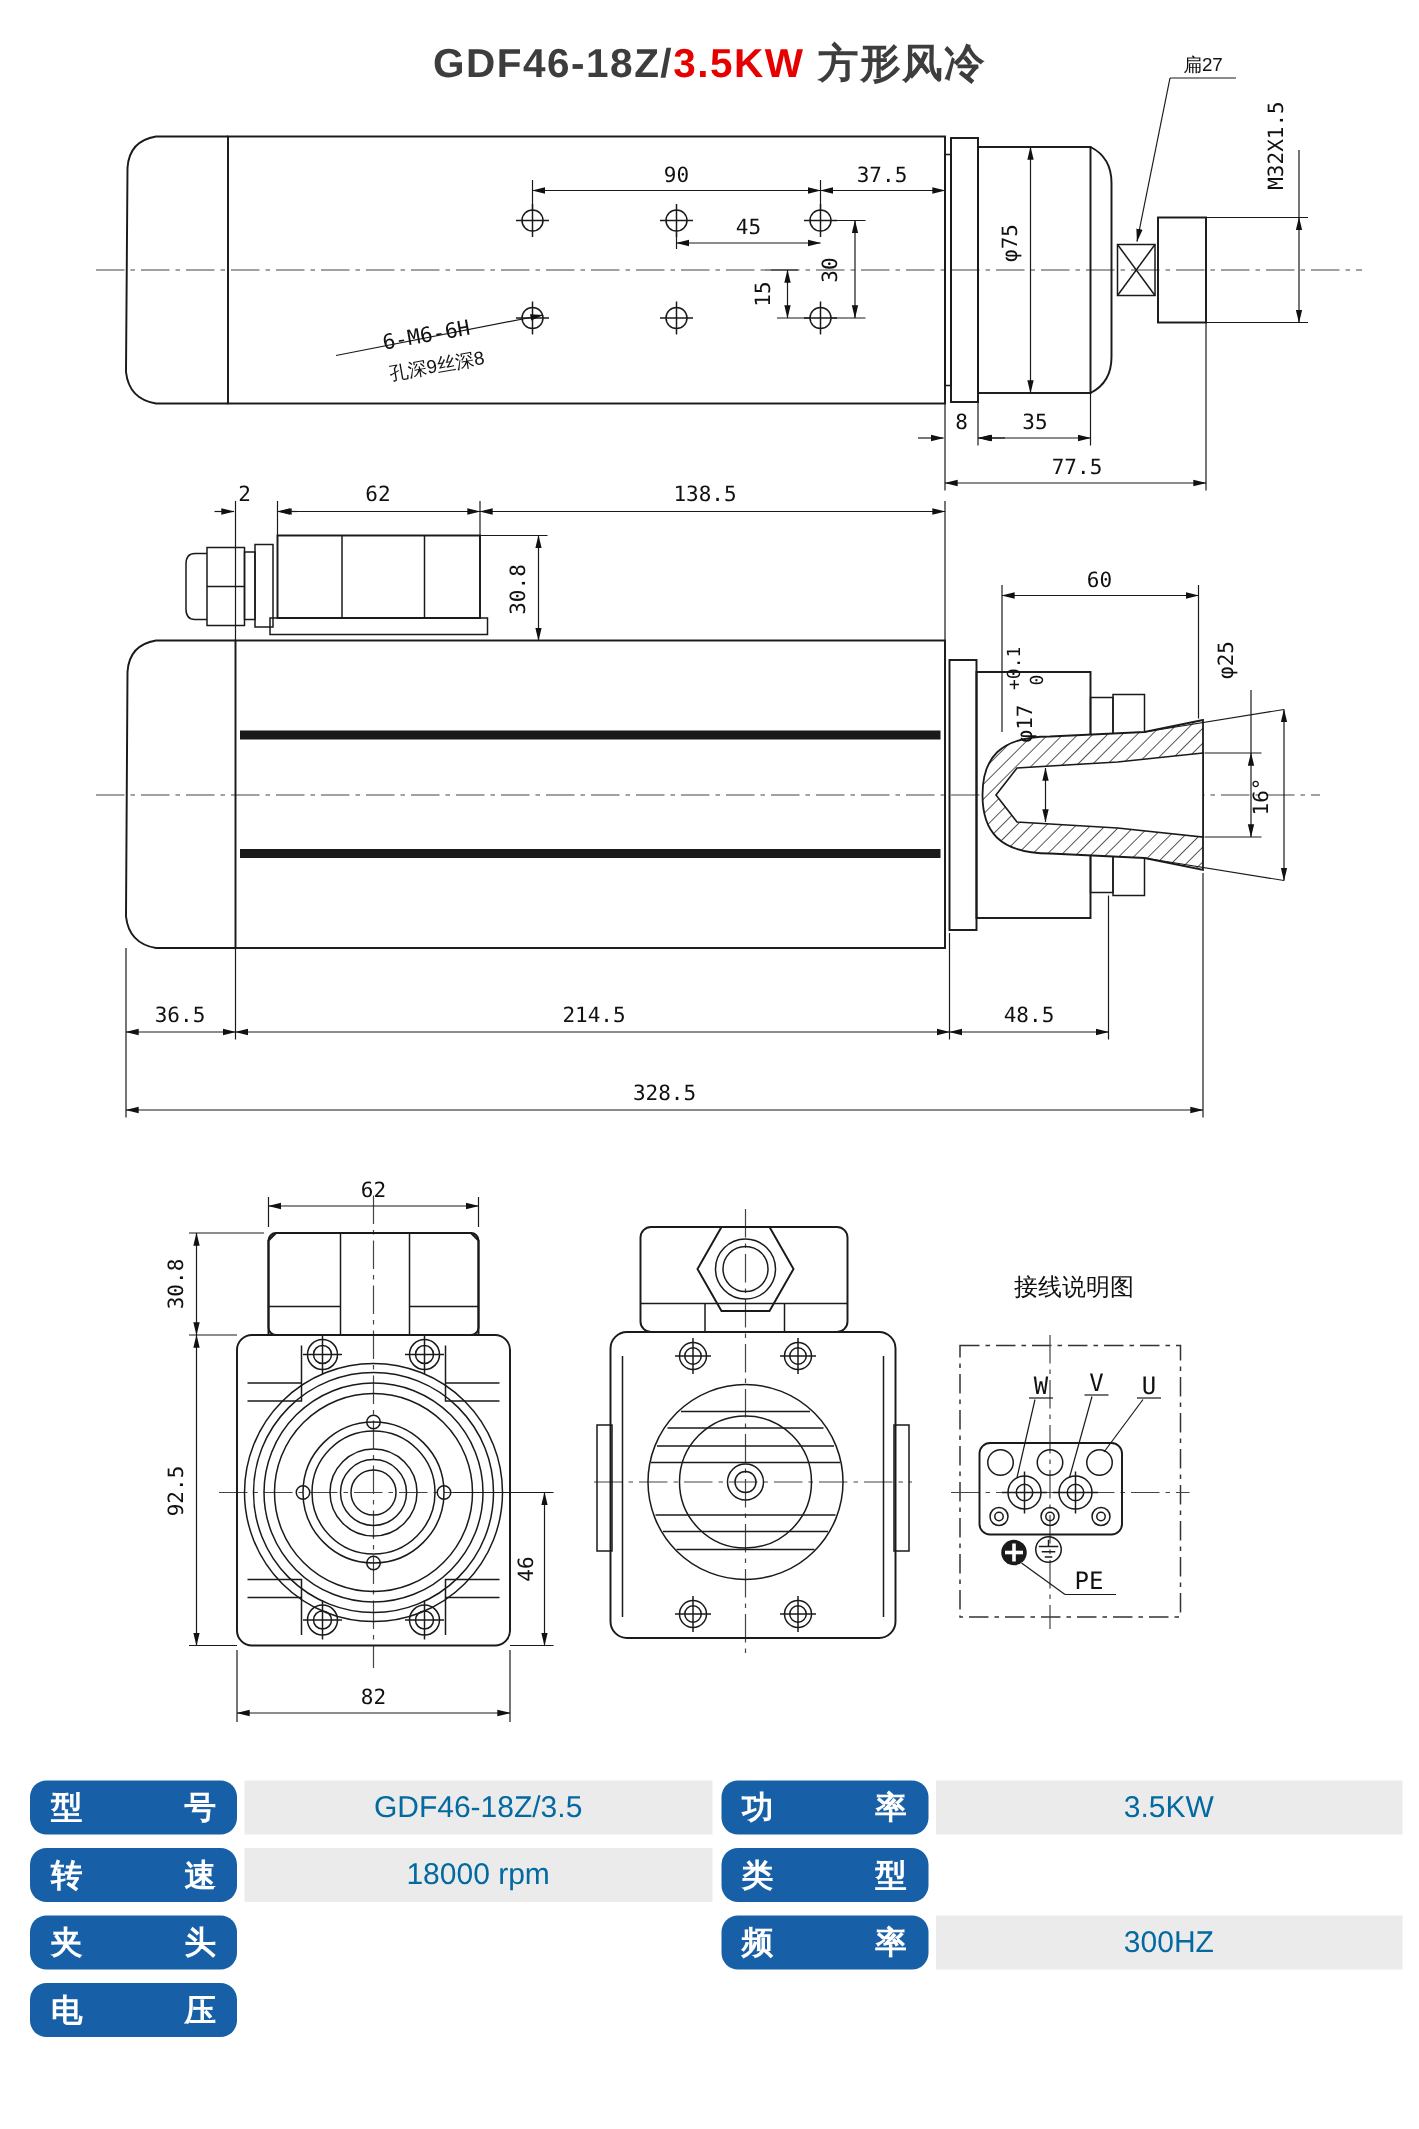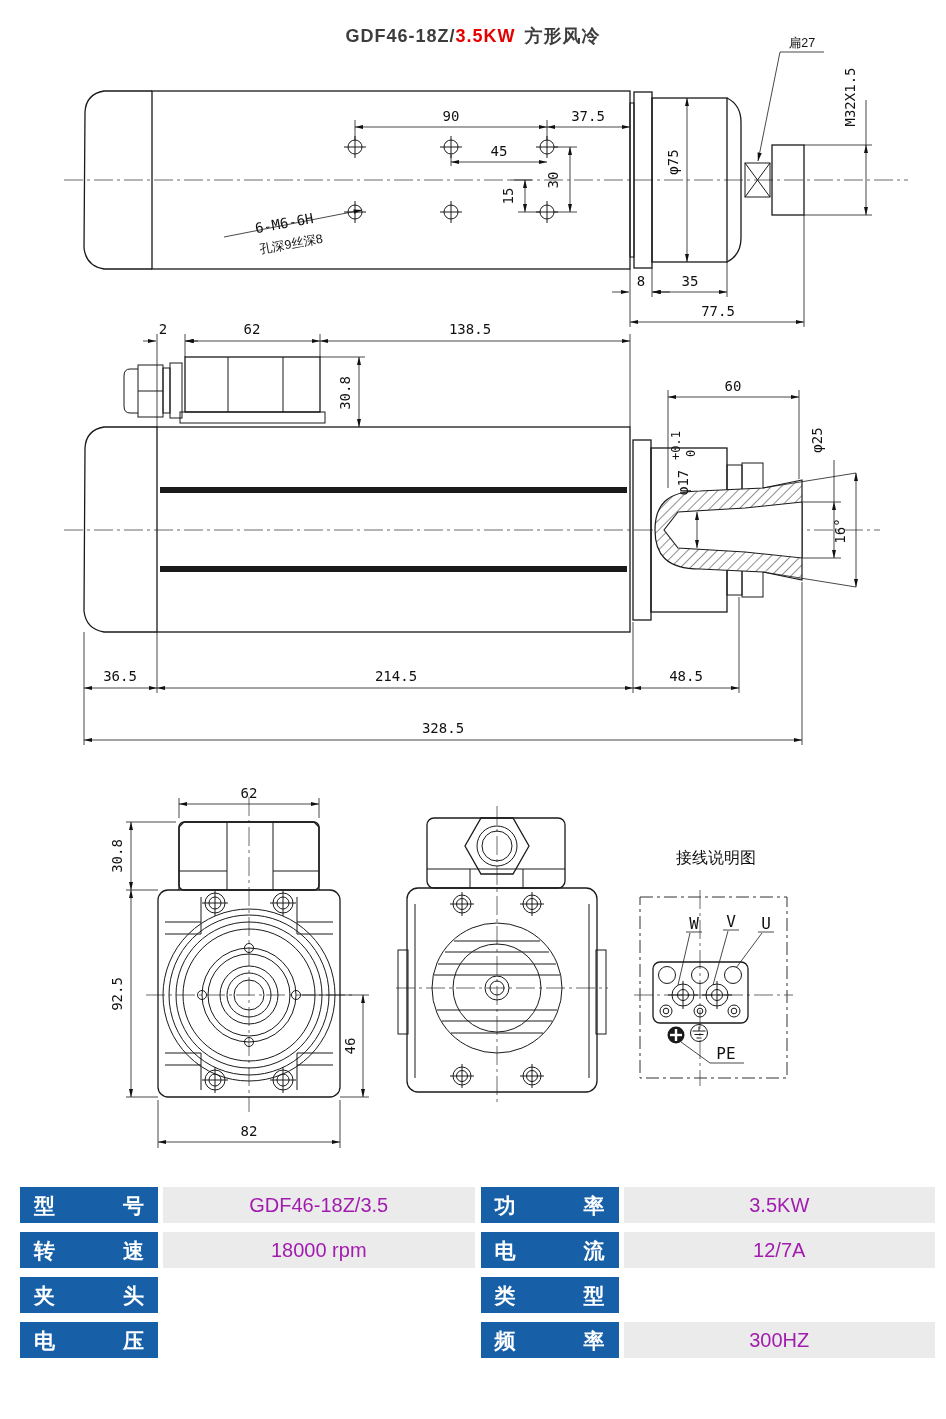--- a/index.html
+++ b/index.html
@@ -1,43 +1,43 @@
 <!DOCTYPE html>
 <html><head>
 <meta charset="utf-8">
 <style>
   html,body{margin:0;padding:0;background:#ffffff;}
   #page{position:relative;width:946px;height:1419px;background:#fff;overflow:hidden;
         font-family:"Liberation Sans","DejaVu Sans",sans-serif;}
   
   #title{position:absolute;top:24px;left:0;width:100%;text-align:center;
-         font-size:18px;font-weight:bold;color:#3d3d3d;letter-spacing:1px;}
+         font-size:27px;font-weight:bold;color:#3d3d3d;letter-spacing:1px;}
   #title .hl{color:#e60000;}
   #title .t2{margin-left:9px;}
   
   #draw{position:absolute;left:0;top:0;}
   .ln{stroke:#1a1a1a;stroke-width:1.3;fill:none;}
   .th{stroke:#1a1a1a;stroke-width:1;fill:none;}
   .dim{stroke:#1a1a1a;stroke-width:0.8;fill:none;}
   .cl{stroke:#444;stroke-width:0.8;fill:none;stroke-dasharray:19 4 3 4;}
   .dsh{stroke:#333;stroke-width:1;fill:none;stroke-dasharray:13 4 3 4;}
   .band{fill:#1a1a1a;stroke:none;}
   .dt{font-family:"DejaVu Sans Mono",monospace;font-size:14px;fill:#111;}
   .dts{font-family:"DejaVu Sans Mono",monospace;font-size:12px;fill:#111;}
   .dtc{font-family:"Liberation Sans","DejaVu Sans",sans-serif;font-size:12.5px;fill:#111;}
   .wt{font-family:"Liberation Sans","DejaVu Sans",sans-serif;font-size:16px;fill:#111;}
   .tl{font-family:"DejaVu Sans Mono",monospace;font-size:16px;fill:#111;}
   
   #spec{position:absolute;left:20px;top:1187px;width:915px;display:flex;gap:6px;}
   .col{flex:1;display:flex;flex-direction:column;gap:9px;}
   .row{display:flex;gap:5px;height:36px;}
   .lbl{width:138px;background:#1760a8;color:#fff;font-size:21px;font-weight:bold;
-       display:flex;align-items:center;padding:0 14px;box-sizing:border-box;}
+       display:flex;align-items:center;padding:0 14px;box-sizing:border-box;border-radius:11px;}
   .lbl span{display:block;width:100%;text-align:justify;text-align-last:justify;line-height:1;}
-  .val{flex:1;background:#ebebeb;color:#a21caf;font-size:20px;
+  .val{flex:1;background:#ebebeb;color:#0369a1;font-size:20px;
        display:flex;align-items:center;justify-content:center;}
 </style>
 </head>
 <body>
 
 <div id="page">
 
   <div id="title">
     <span>GDF46-18Z/</span><span class="hl">3.5KW</span><span class="t2">方形风冷</span>
   </div>
@@ -427,26 +427,20 @@
     </div>
     <div class="col">
       <div class="row">
         <div class="lbl">
             <span>功率</span>
           </div>
         <div class="val">3.5KW</div>
       </div>
       <div class="row">
         <div class="lbl">
-            <span>电流</span>
-          </div>
-        <div class="val">12/7A</div>
-      </div>
-      <div class="row">
-        <div class="lbl">
             <span>类型</span>
           </div>
       </div>
       <div class="row">
         <div class="lbl">
             <span>频率</span>
           </div>
         <div class="val">300HZ</div>
       </div>
     </div>

